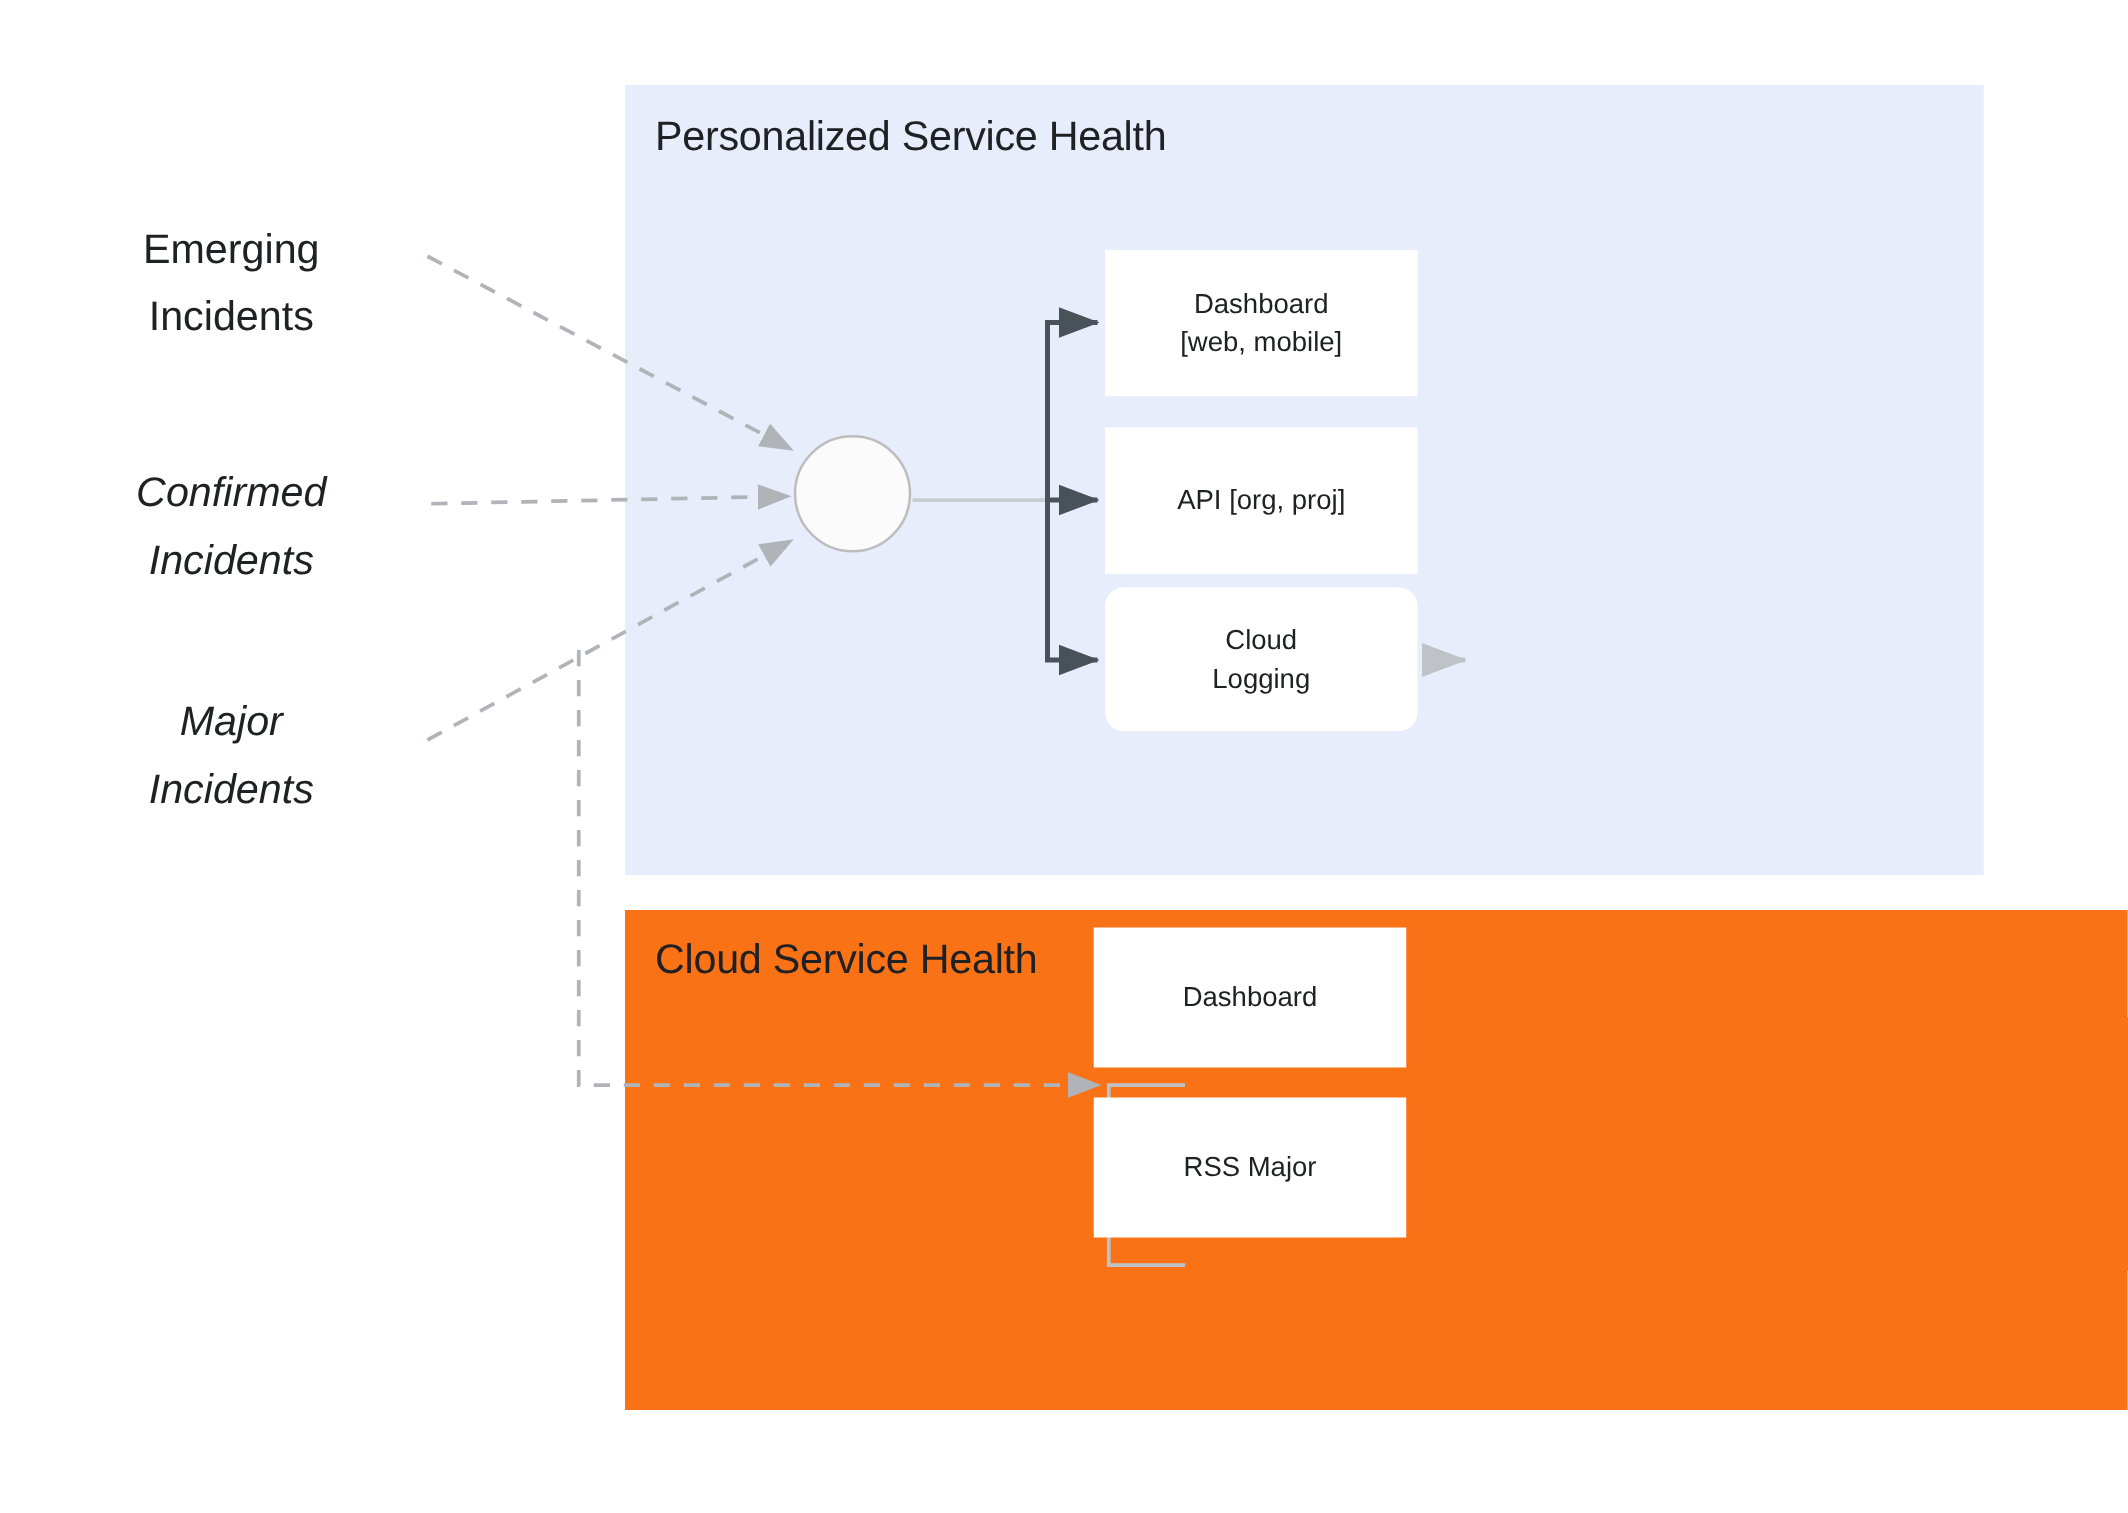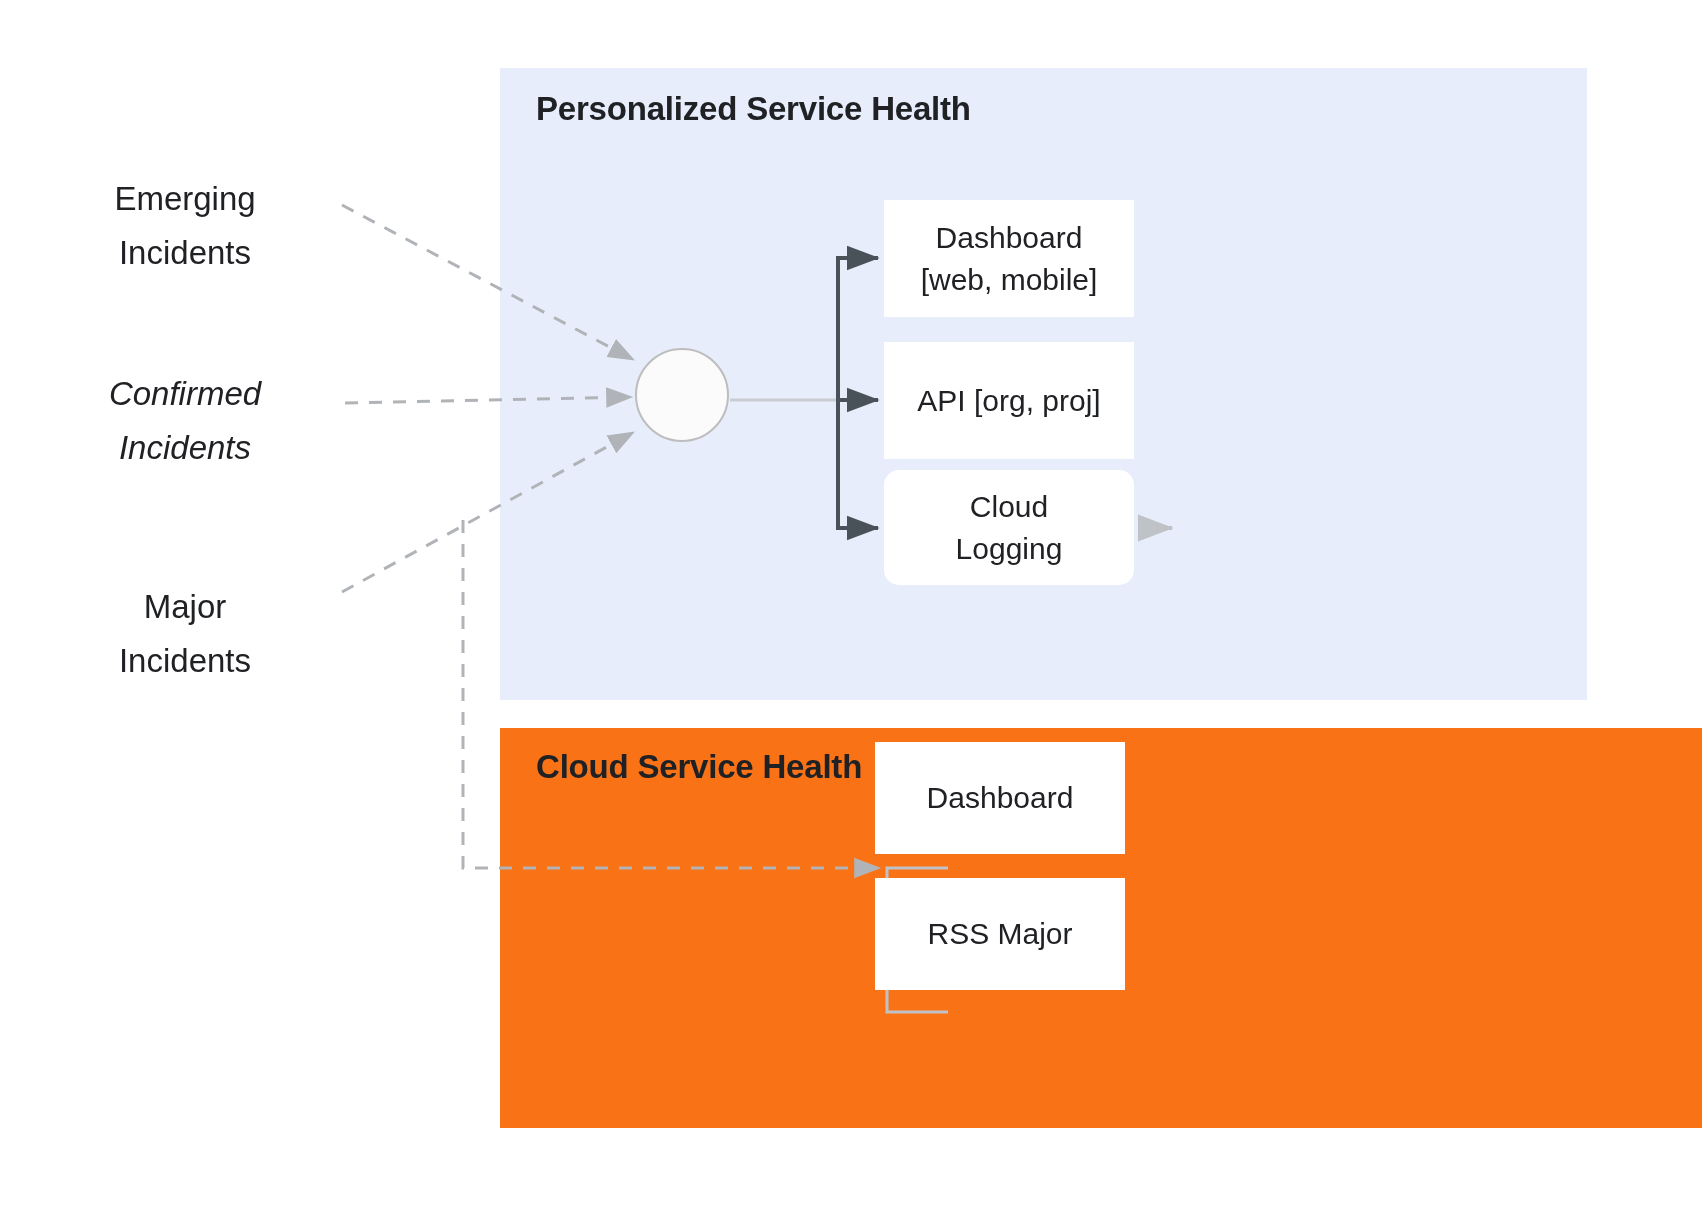--- a/index.html
+++ b/index.html
@@ -26,53 +26,53 @@
     width: 1087px; height: 632px;
     background: #e8edfc;
   }
   #panel-cloud {
     left: 500px; top: 728px;
     width: 1228px; height: 400px;
     background: #f97316;
   }
   .panel-title {
     position: absolute;
-    left: 36px;
+    left: 24px;
     font-size: 33px;
-    font-weight: bold;
+    font-weight: normal;
     color: #202124;
     letter-spacing: -0.2px;
     white-space: nowrap;
   }
   #panel-personalized .panel-title { top: 22px; }
   #panel-cloud .panel-title { top: 20px; }
 
   
   .source-label {
     position: absolute;
     text-align: center;
     font-size: 33px;
     line-height: 1.65;
     color: #202124;
     white-space: pre-line;
     margin-top: 12px;
   }
   #label-emerging  { left: 40px;  top: 160px; width: 290px; }
   #label-confirmed { left: 40px;  top: 355px; width: 290px; font-style: italic; }
-  #label-major     { left: 40px;  top: 568px; width: 290px; }
+  #label-major     { left: 40px;  top: 538px; width: 290px; font-style: italic; }
 
   
   .node-box {
     position: absolute;
     background: #ffffff;
     display: flex;
     align-items: center;
     justify-content: center;
     text-align: center;
-    font-size: 30px;
+    font-size: 22px;
     line-height: 1.38;
     color: #202124;
     white-space: pre-line;
   }
   #box-dashboard-web { left: 884px;  top: 200px; width: 250px; height: 117px; }
   #box-api           { left: 884px;  top: 342px; width: 250px; height: 117px; }
   #box-cloud-logging { left: 884px;  top: 470px; width: 250px; height: 115px; border-radius: 15px; }
   #box-notifications {
     left: 1176px; top: 424px; width: 260px; height: 208px;
     font-size: 27px; line-height: 1.42;

